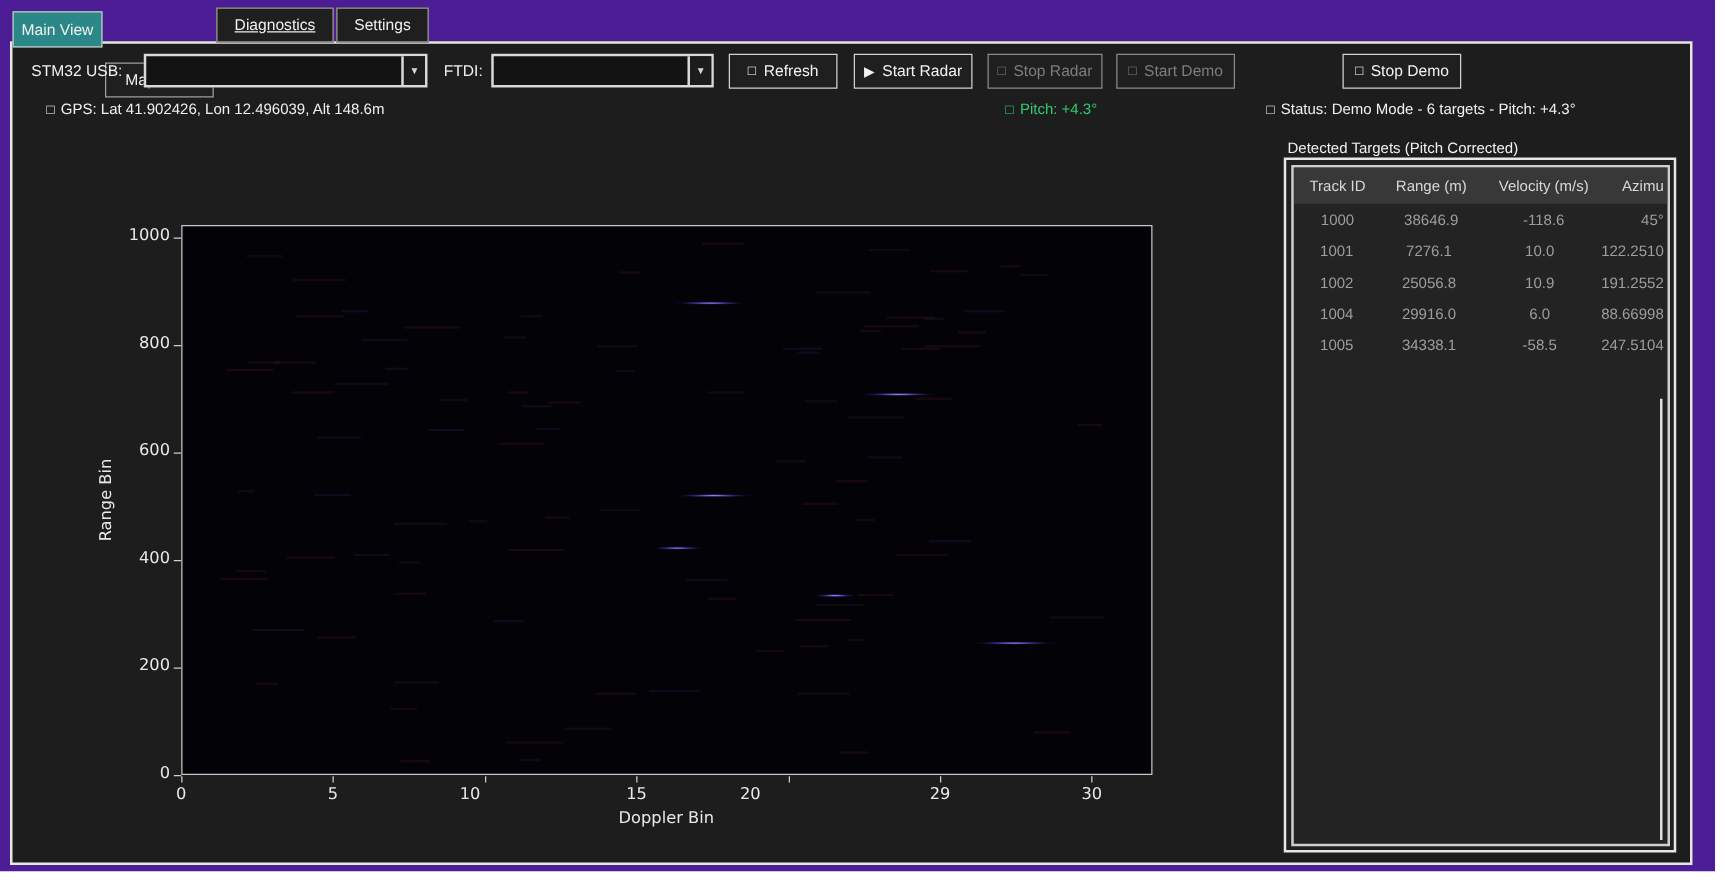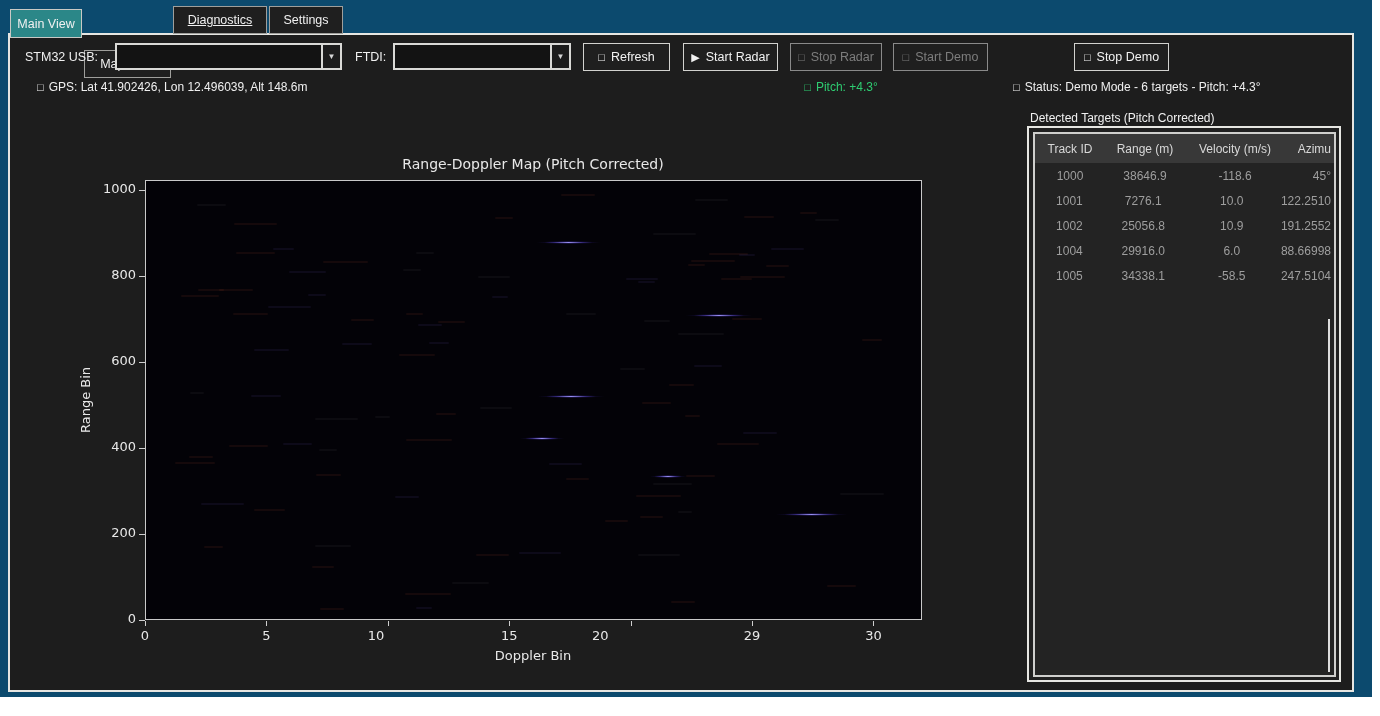--- a/index.html
+++ b/index.html
@@ -1,18 +1,18 @@
 <!DOCTYPE html>
 <html><head>
 <meta charset="utf-8">
 <style>
   * { box-sizing: border-box; }
   html,body { margin:0; padding:0; background:#ffffff; width:1380px; height:716px; overflow:hidden;
               font-family:"Liberation Sans", sans-serif; }
-  .app { position:absolute; left:0; top:0; width:1372px; height:697px; background:#0c4a6e; overflow:hidden; }
+  .app { position:absolute; left:0; top:0; width:1372px; height:697px; background:#4c1d95; overflow:hidden; }
 
   
   .tab { position:absolute; display:flex; align-items:center; justify-content:center;
          font-size:12.5px; color:#f0f0f0; background:#1f1f1f; border:1px solid #9f9f9c; cursor:default; }
   .tab.inactive { top:6px; height:28px; z-index:2; }
   .tab.active   { top:9px; height:29px; z-index:4; border-color:#c9c9c5; }
 
   .tab-frame { position:absolute; left:8px; top:33px; width:1346px; height:659px;
                background:#1d1d1d; border:2px solid #e6e6e2; z-index:1; }
 
@@ -104,21 +104,20 @@
   <div class="status-txt" style="left:25px;">
     <span class="ico">□</span><span>GPS: Lat 41.902426, Lon 12.496039, Alt 148.6m</span>
   </div>
   <div class="status-txt" id="pitch-status" style="left: 770px; width: 130px; text-align: center; color: rgb(46, 204, 113);">
     <span class="ico">□</span><span>Pitch: +4.3°</span>
   </div>
   <div class="status-txt" style="left:1001px;">
     <span class="ico">□</span><span>Status: Demo Mode - 6 targets - Pitch: +4.3°</span>
   </div>
 
-  <div class="chart-text" style="left:533px; top:164px; transform:translate(-50%,-50%); font-size:14px;">Range-Doppler Map (Pitch Corrected)</div>
   <div class="chart-text" style="left:85px; top:400px; transform:translate(-50%,-50%) rotate(-90deg); font-size:13px;">Range Bin</div>
   <div class="chart-text" style="left:533px; top:655px; transform:translate(-50%,-50%); font-size:13px;">Doppler Bin</div>
   <div class="plot" id="plot">
       <div class="streak" style="left: 390.928px; top: 60.375px; width: 63.1313px;"></div>
       <div class="streak" style="left: 540.258px; top: 133.422px; width: 65.5594px;"></div>
       <div class="streak" style="left: 392.142px; top: 214.203px; width: 65.5594px;"></div>
       <div class="streak" style="left: 373.931px; top: 256.312px; width: 43.7062px;"></div>
       <div class="streak" style="left: 503.836px; top: 294.125px; width: 36.4219px;"></div>
       <div class="streak" style="left: 630.098px; top: 331.508px; width: 70.4156px;"></div>
       <div class="noise" style="left: 83.3914px; top: 264.207px; width: 38.3528px; background: rgba(150, 62, 40, 0.13);"></div>

